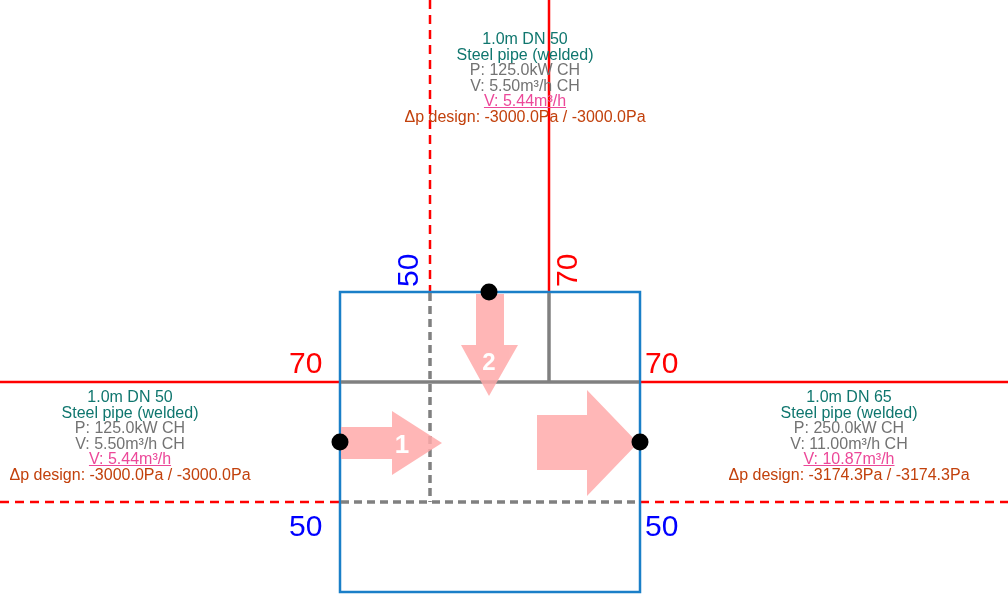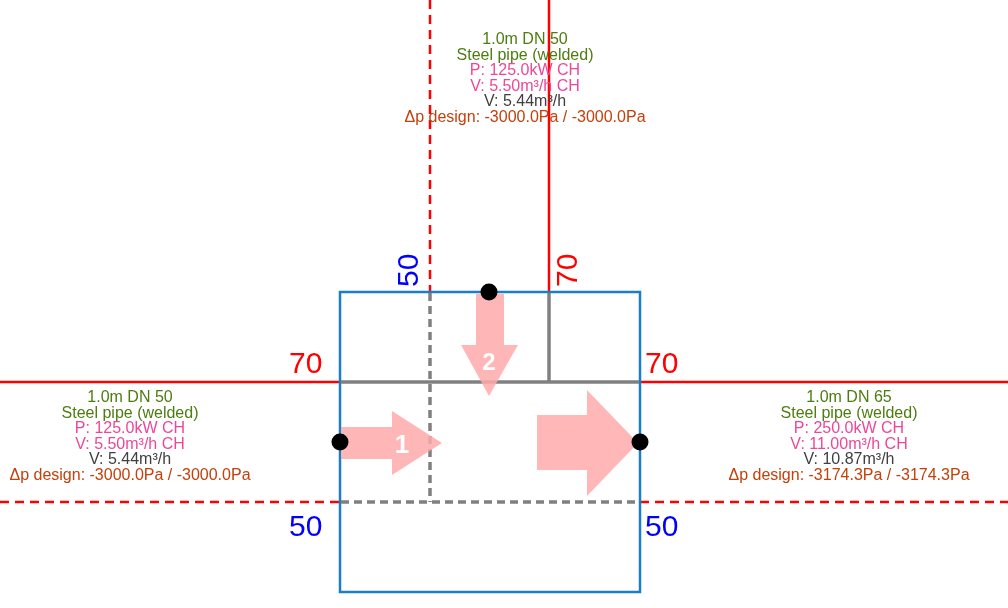--- a/index.html
+++ b/index.html
@@ -1,21 +1,21 @@
 <!DOCTYPE html>
 <html><head>
   <meta charset="utf-8">
   <style>
     html, body { margin:0; padding:0; background:#ffffff; }
     body { width:1008px; height:608px; position:relative; overflow:hidden; font-family:"Liberation Sans", sans-serif; }
     svg#canvas { position:absolute; left:0; top:0; }
     .lbl { position:absolute; text-align:center; font-size:16px; line-height:15.5px; white-space:nowrap; }
-    .lbl .l1, .lbl .l2 { color:#4d7c0f; }
-    .lbl .lp, .lbl .lv { color:#ec4899; }
-    .lbl .lf { color:#404040; }
+    .lbl .l1, .lbl .l2 { color:#0f766e; }
+    .lbl .lp, .lbl .lv { color:#737373; }
+    .lbl .lf { color:#ec4899;text-decoration:underline; }
     .lbl .ld { color:#c2410c; }
     .lbl div { display:block; }
     .dn { position:absolute; font-size:30px; line-height:30px; }
     .dn.red { color:#ff0000; }
     .dn.blue { color:#0000ff; }
     .rot { transform-origin:left top; transform:rotate(-90deg); }
   </style>
 </head>
 <body>
 

